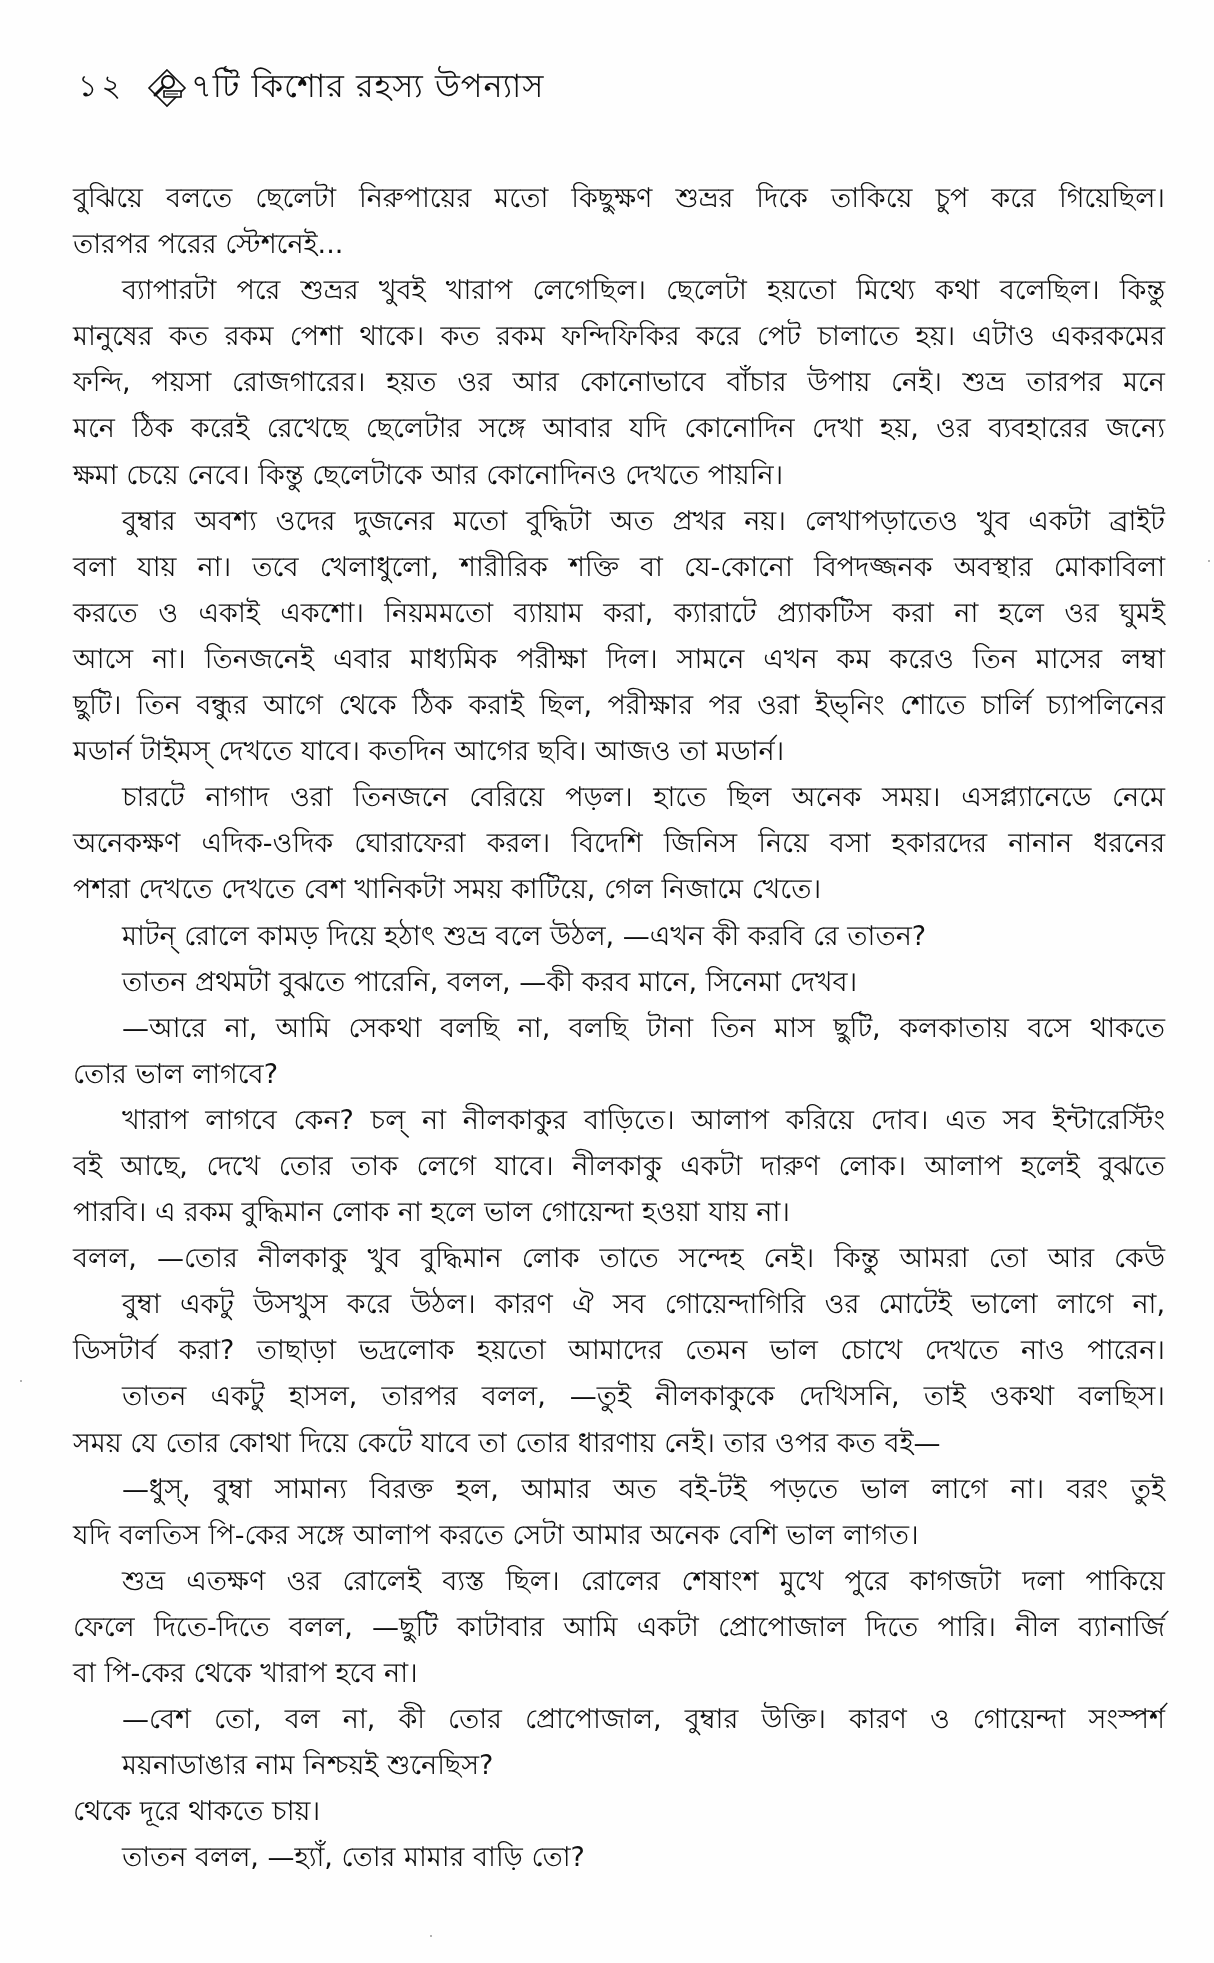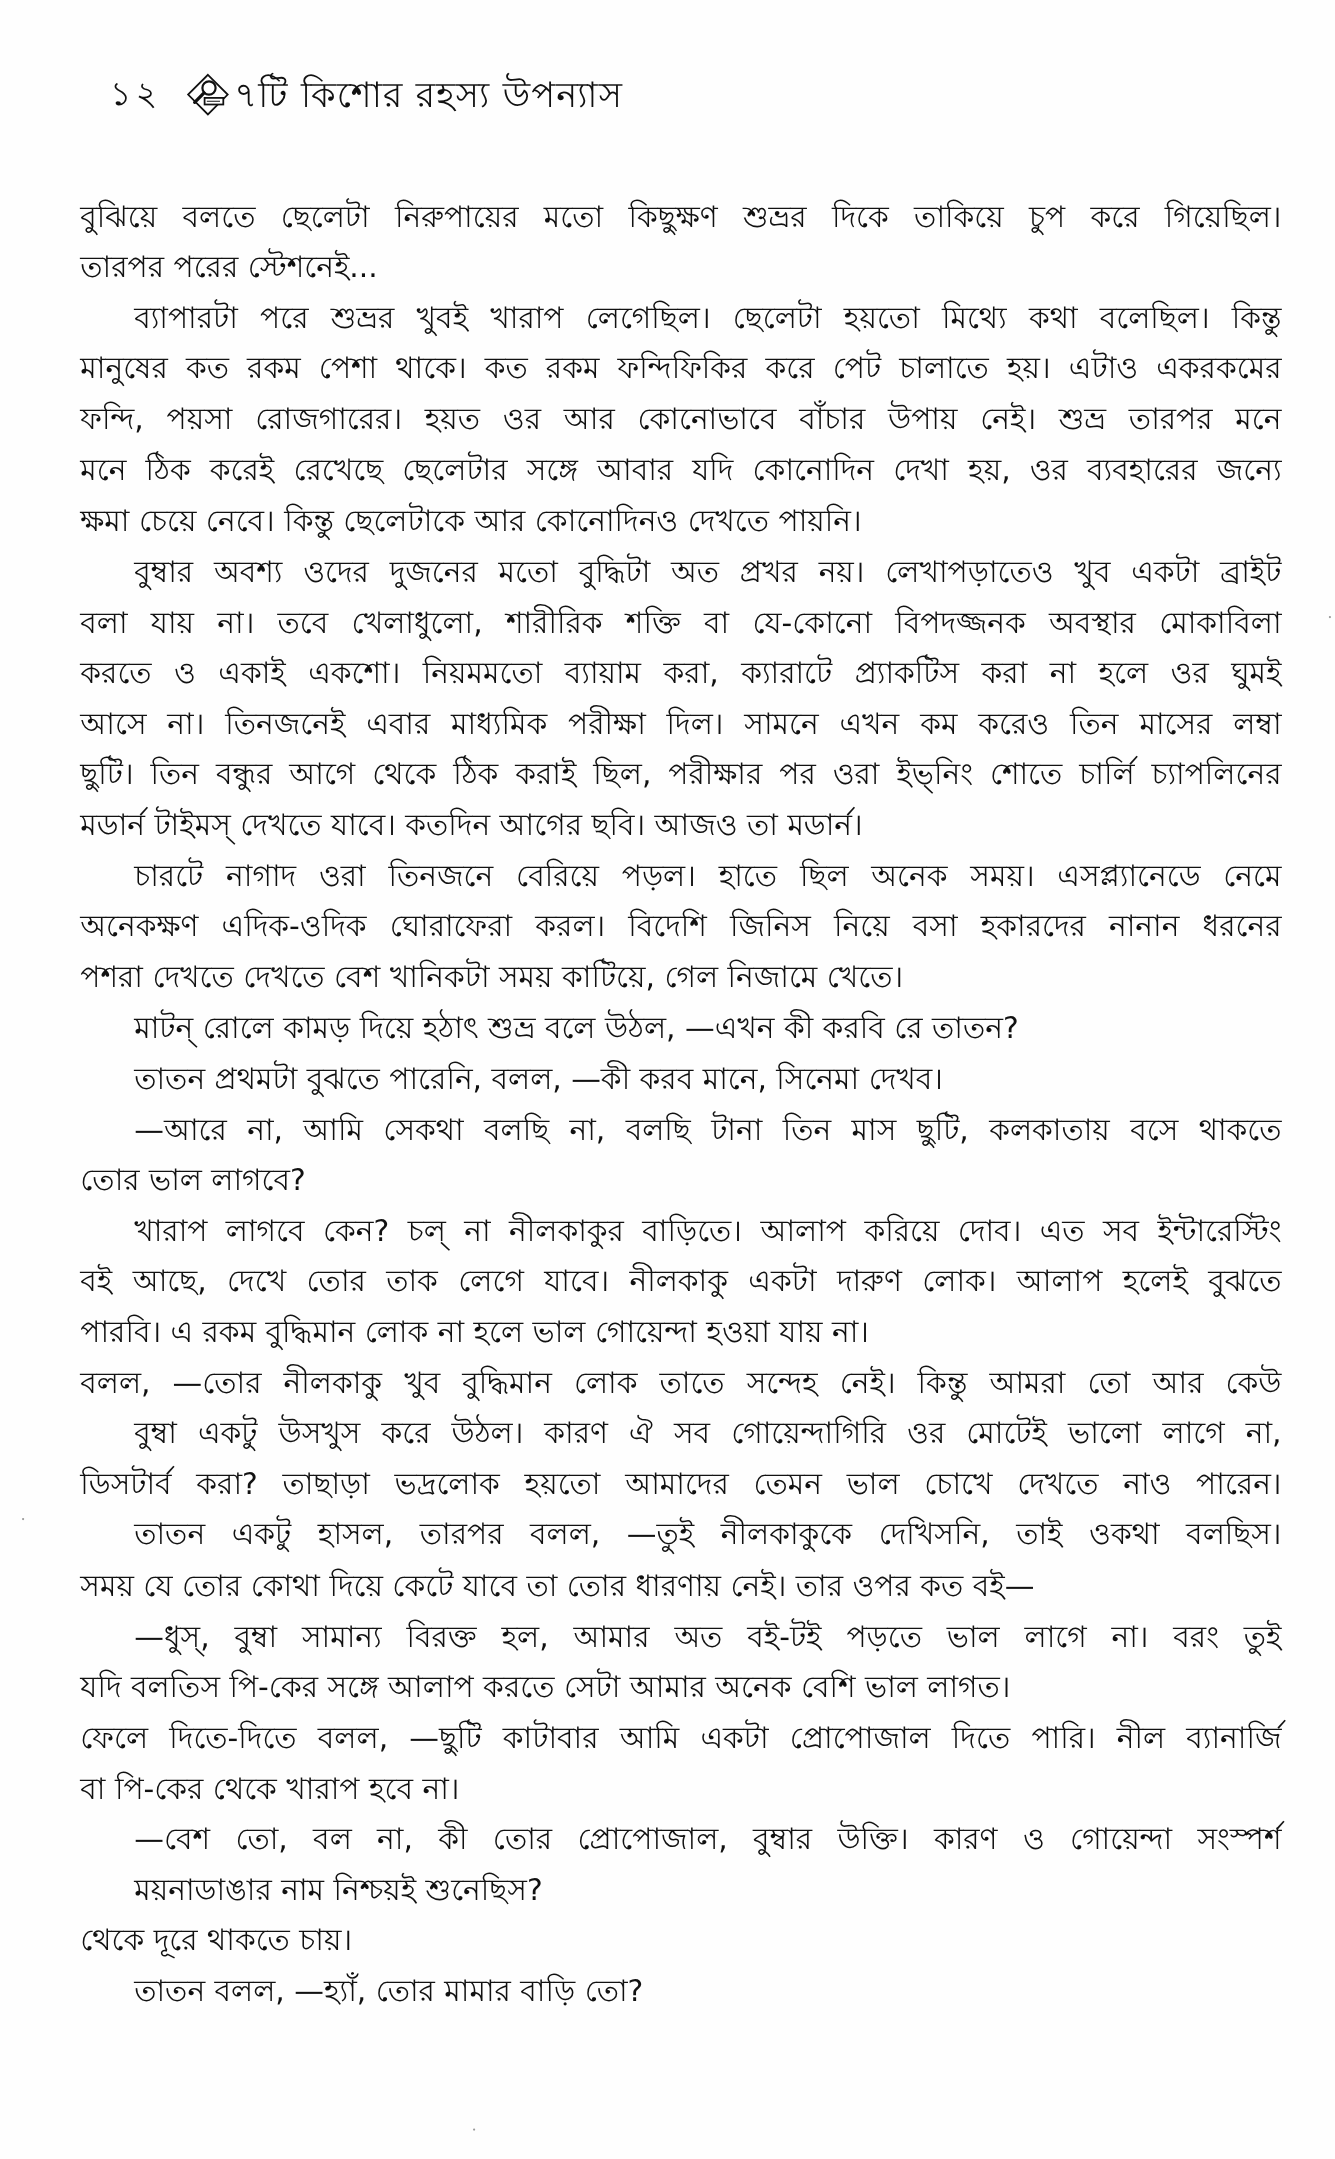--- a/index.html
+++ b/index.html
@@ -20,25 +20,24 @@
       left: 0; top: 0;
       width: 1214px; height: 1963px;
       background: #fefefe;
     }
     .running-head {
       position: absolute;
       left: 78px;
       top: 64px;
       height: 44px;
       display: flex;
-      align-items: center;
+      align-items: flex-end;
       font-size: 30px;
       line-height: 44px;
       white-space: nowrap;
-      margin-left: 22px;
     }
     .page-number {
       margin-right: 22px;
       letter-spacing: 4px;
     }
     .logo-icon {
       width: 40px;
       height: 40px;
       margin-right: 4px;
       display: inline-block;
@@ -120,20 +119,21 @@
     <span class="line indent">খারাপ লাগবে কেন? চল্ না নীলকাকুর বাড়িতে। আলাপ করিয়ে দোব। এত সব ইন্টারেস্টিং</span>
     <span class="line">বই আছে, দেখে তোর তাক লেগে যাবে। নীলকাকু একটা দারুণ লোক। আলাপ হলেই বুঝতে</span>
     <span class="line last">পারবি। এ রকম বুদ্ধিমান লোক না হলে ভাল গোয়েন্দা হওয়া যায় না।</span>
     <span class="line">বলল, —তোর নীলকাকু খুব বুদ্ধিমান লোক তাতে সন্দেহ নেই। কিন্তু আমরা তো আর কেউ</span>
     <span class="line indent">বুম্বা একটু উসখুস করে উঠল। কারণ ঐ সব গোয়েন্দাগিরি ওর মোটেই ভালো লাগে না,</span>
     <span class="line">ডিসটার্ব করা? তাছাড়া ভদ্রলোক হয়তো আমাদের তেমন ভাল চোখে দেখতে নাও পারেন।</span>
     <span class="line indent">তাতন একটু হাসল, তারপর বলল, —তুই নীলকাকুকে দেখিসনি, তাই ওকথা বলছিস।</span>
     <span class="line last">সময় যে তোর কোথা দিয়ে কেটে যাবে তা তোর ধারণায় নেই। তার ওপর কত বই—</span>
     <span class="line indent">—ধুস্, বুম্বা সামান্য বিরক্ত হল, আমার অত বই-টই পড়তে ভাল লাগে না। বরং তুই</span>
     <span class="line last">যদি বলতিস পি-কের সঙ্গে আলাপ করতে সেটা আমার অনেক বেশি ভাল লাগত।</span>
+    <span class="line indent">শুভ্র এতক্ষণ ওর রোলেই ব্যস্ত ছিল। রোলের শেষাংশ মুখে পুরে কাগজটা দলা পাকিয়ে</span>
     <span class="line">ফেলে দিতে-দিতে বলল, —ছুটি কাটাবার আমি একটা প্রোপোজাল দিতে পারি। নীল ব্যানার্জি</span>
     <span class="line last">বা পি-কের থেকে খারাপ হবে না।</span>
     <span class="line indent">—বেশ তো, বল না, কী তোর প্রোপোজাল, বুম্বার উক্তি। কারণ ও গোয়েন্দা সংস্পর্শ</span>
     <span class="line indent last">ময়নাডাঙার নাম নিশ্চয়ই শুনেছিস?</span>
     <span class="line last">থেকে দূরে থাকতে চায়।</span>
     <span class="line indent last">তাতন বলল, —হ্যাঁ, তোর মামার বাড়ি তো?</span>
   </div>
 
   <span class="speck" style="left:1208px;top:560px;"></span>
   <span class="speck" style="left:430px;top:1935px;"></span>

